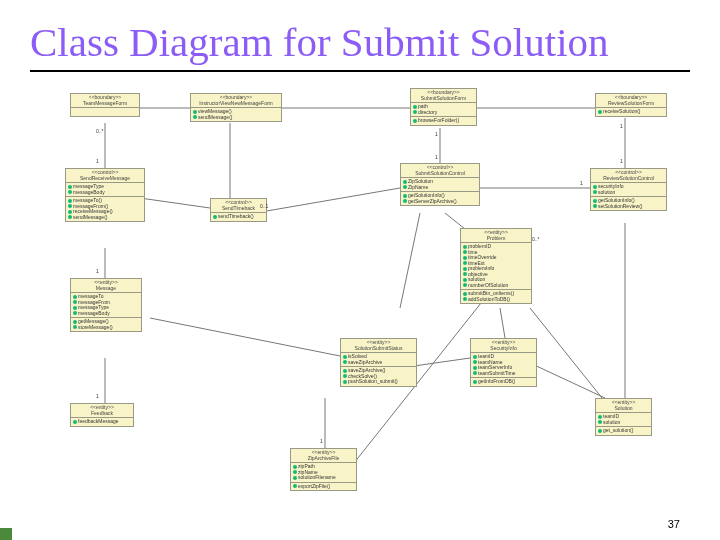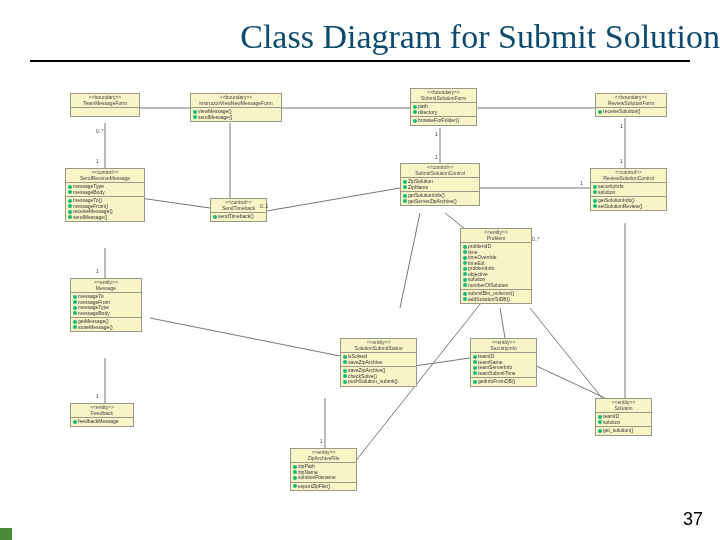--- a/index.html
+++ b/index.html
@@ -6,25 +6,24 @@
     margin: 0;
     padding: 0;
     width: 720px;
     height: 540px;
     font-family: Georgia, 'Times New Roman', serif;
     background: #fff;
     position: relative;
     overflow: hidden;
   }
   .title {
-    font-size: 34px;
-    color: #0c4a6e;
+    font-size: 41px;
+    color: #8b5cf6;
     padding: 18px 0 4px 30px;
     font-weight: normal;
-    text-align: right;
   }
   .underline {
     border-bottom: 2px solid #000;
     margin: 0 30px 0 30px;
   }
   .canvas {
     position: absolute;
     top: 68px;
     left: 30px;
     width: 660px;
@@ -66,22 +65,22 @@
   }
   .mult {
     position: absolute;
     font-size: 5px;
     color: #333;
     font-family: Arial, sans-serif;
   }
   .pagenum {
     position: absolute;
     bottom: 10px;
-    right: 17px;
-    font-size: 18px;
+    right: 40px;
+    font-size: 11px;
     color: #000;
     font-family: Arial, sans-serif;
   }
   .corner {
     position: absolute;
     left: 0; bottom: 0;
     width: 12px; height: 12px;
     background: #4a8a3a;
   }
 </style>

